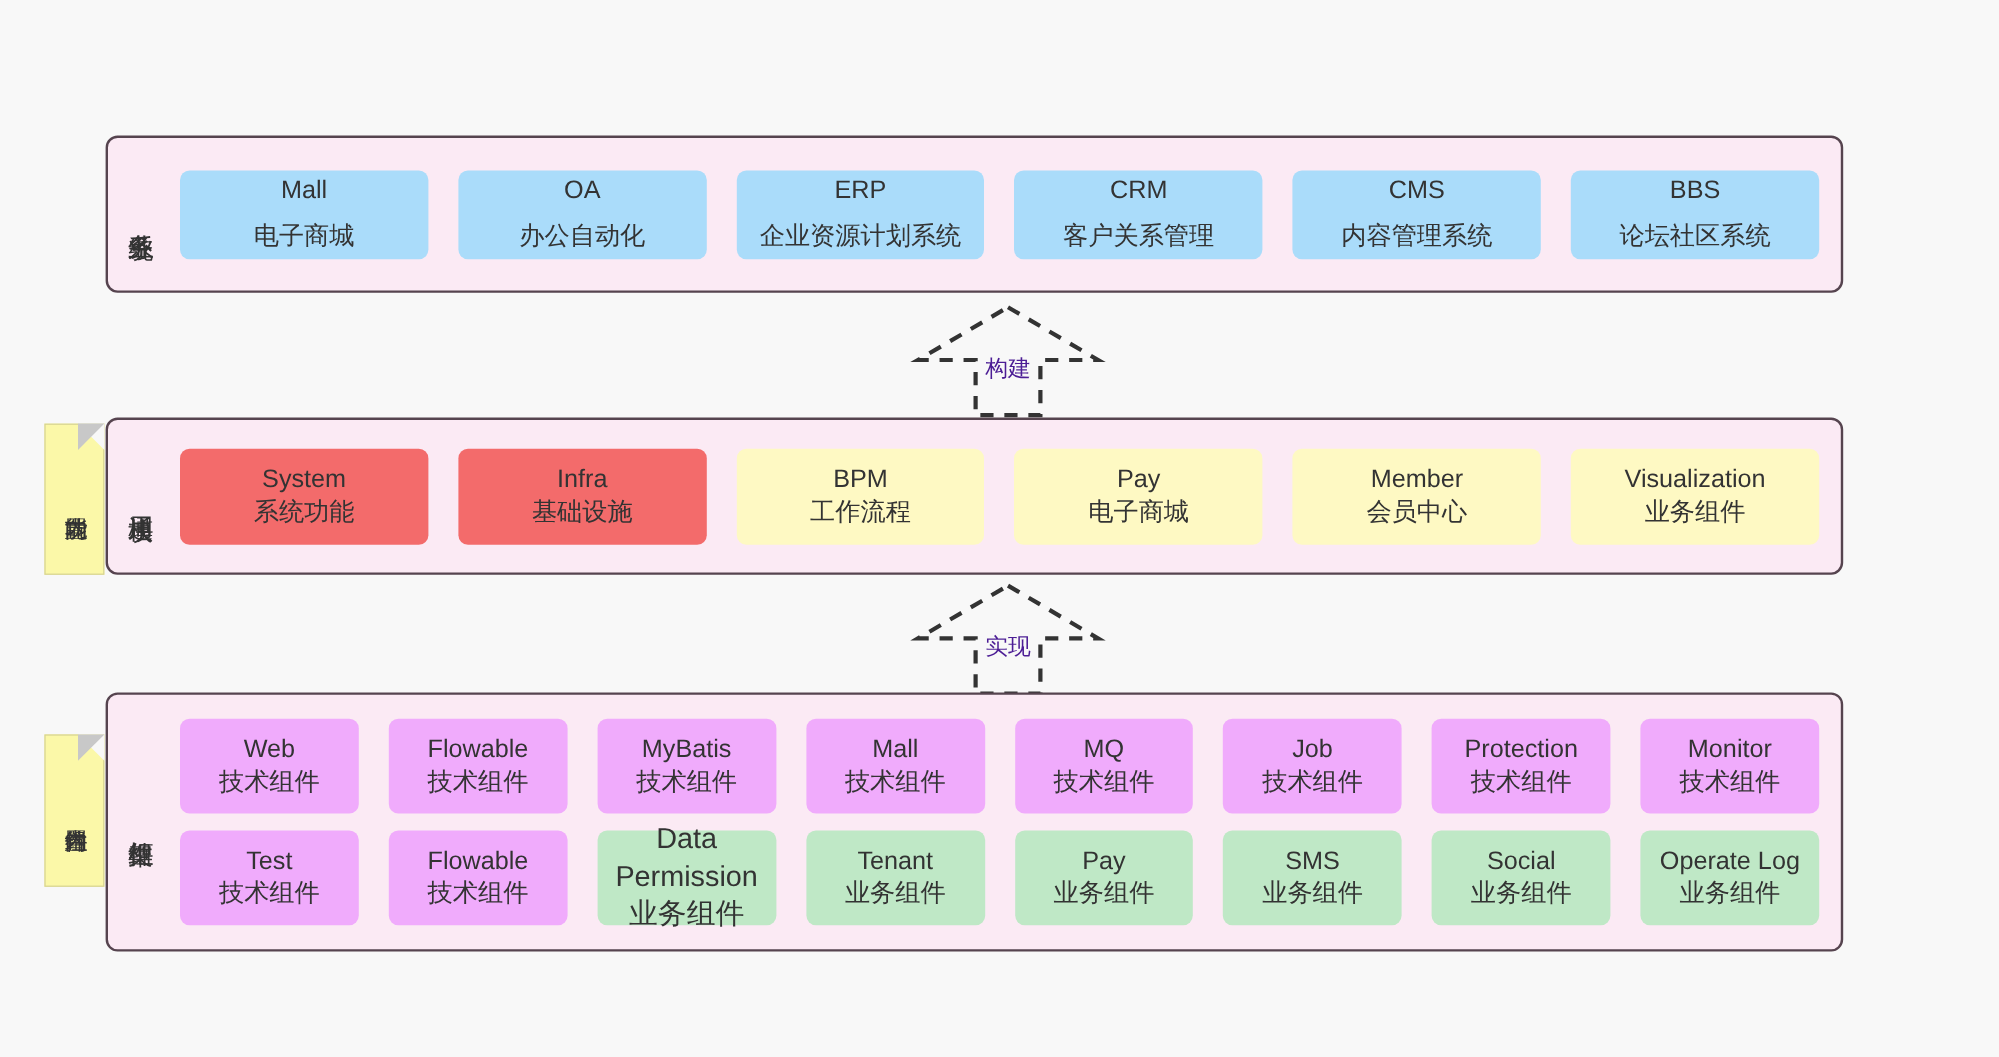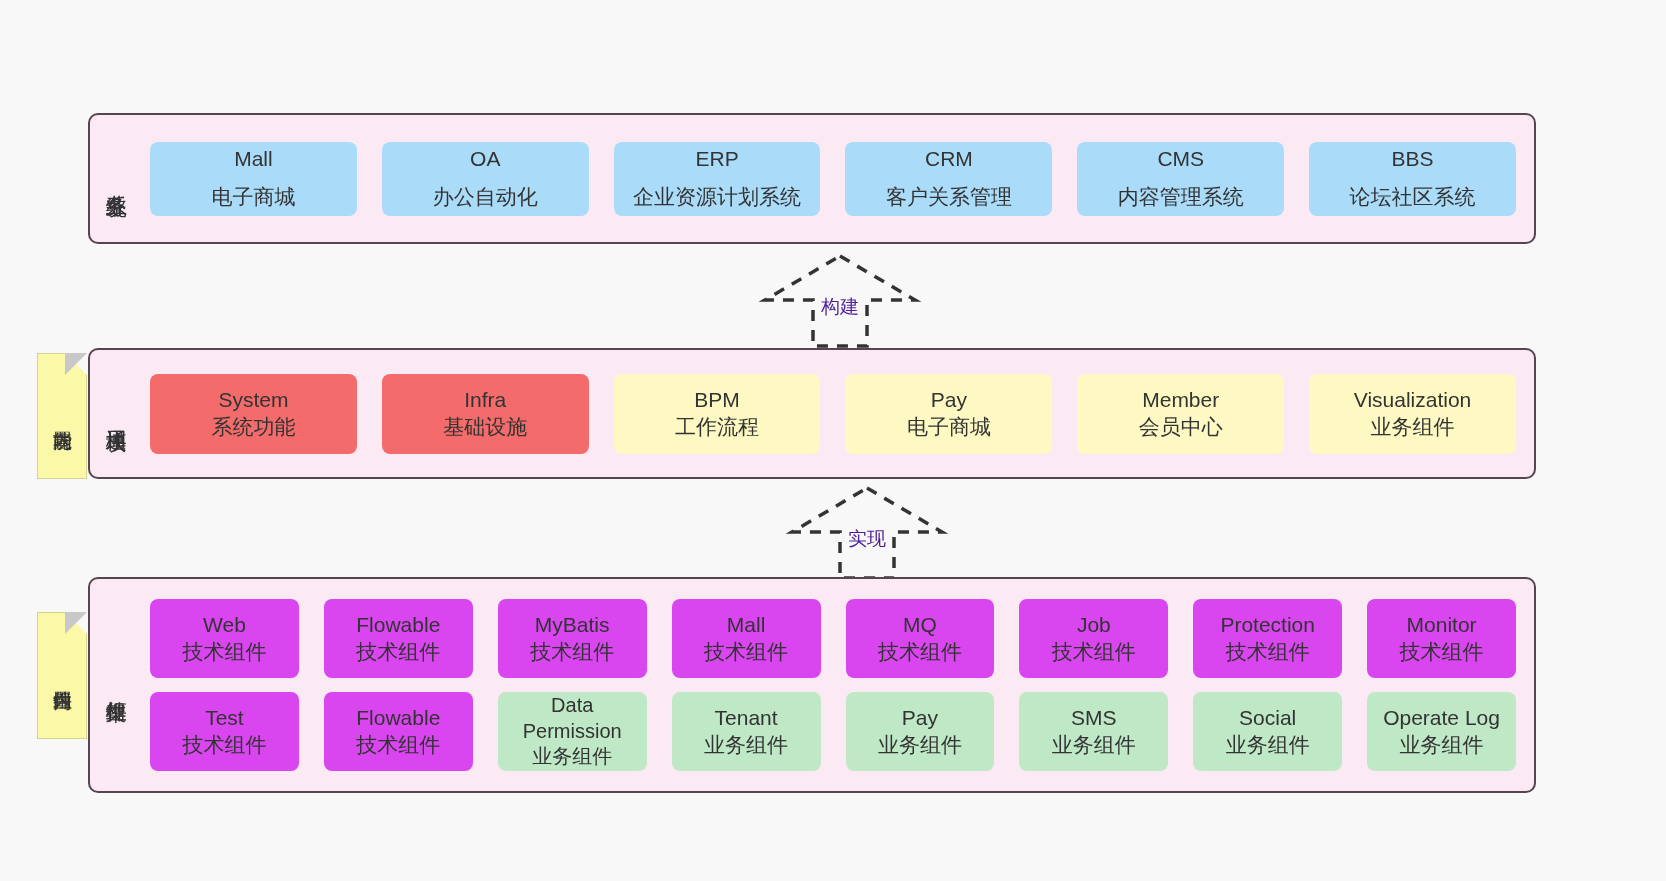--- a/index.html
+++ b/index.html
@@ -81,21 +81,21 @@
     box-sizing: border-box;
     padding: 4px 6px;
     user-select: none;
   }
   .node .ln { display: block; }
 
   
   .n-blue      { background: #aadcfa; gap: 11px; }
   .n-red       { background: #f36b6b; }
   .n-pink      { background: #fef9c3; }
-  .n-green     { background: #d946ef; }
+  .n-green     { background: #f0abfc; }
   .n-lightgreen{ background: #bfe8c6; }
 
   
   #band-business { left: 88px;  top: 113px; width: 1448px; height: 131px; }
   #band-business .row   { height: 74px; }
   #band-common   { left: 88px;  top: 348px; width: 1448px; height: 131px; }
   #band-common .row     { height: 80px; }
   #band-framework{ left: 88px;  top: 577px; width: 1448px; height: 216px; }
   #band-framework .row  { height: 79px; }
 
@@ -152,21 +152,21 @@
     left: 0; right: 0;
     top: 42px;
     text-align: center;
     font-size: 19px;
     color: #4c1d95;
     background: transparent;
     user-select: none;
     pointer-events: none;
   }
   #arrow-build   { left: 755px; top: 252px; }
-  #arrow-realize { left: 782px; top: 484px; }
+  #arrow-realize { left: 755px; top: 484px; }
 </style>
 </head>
 <body>
 
 <div id="canvas">
 
   <div class="band" id="band-business">
     <div class="band-title">业务系统</div>
     <div class="band-body">
         <div class="row">
@@ -283,21 +283,21 @@
         </div>
         <div class="row">
           <div class="node n-green">
             <span class="ln">Test</span>
             <span class="ln">技术组件</span>
           </div>
           <div class="node n-green">
             <span class="ln">Flowable</span>
             <span class="ln">技术组件</span>
           </div>
-          <div class="node n-lightgreen" style="font-size: 20px;">
+          <div class="node n-lightgreen" style="font-size: 24px;">
             <span class="ln">Data</span>
             <span class="ln">Permission</span>
             <span class="ln">业务组件</span>
           </div>
           <div class="node n-lightgreen">
             <span class="ln">Tenant</span>
             <span class="ln">业务组件</span>
           </div>
           <div class="node n-lightgreen">
             <span class="ln">Pay</span>

